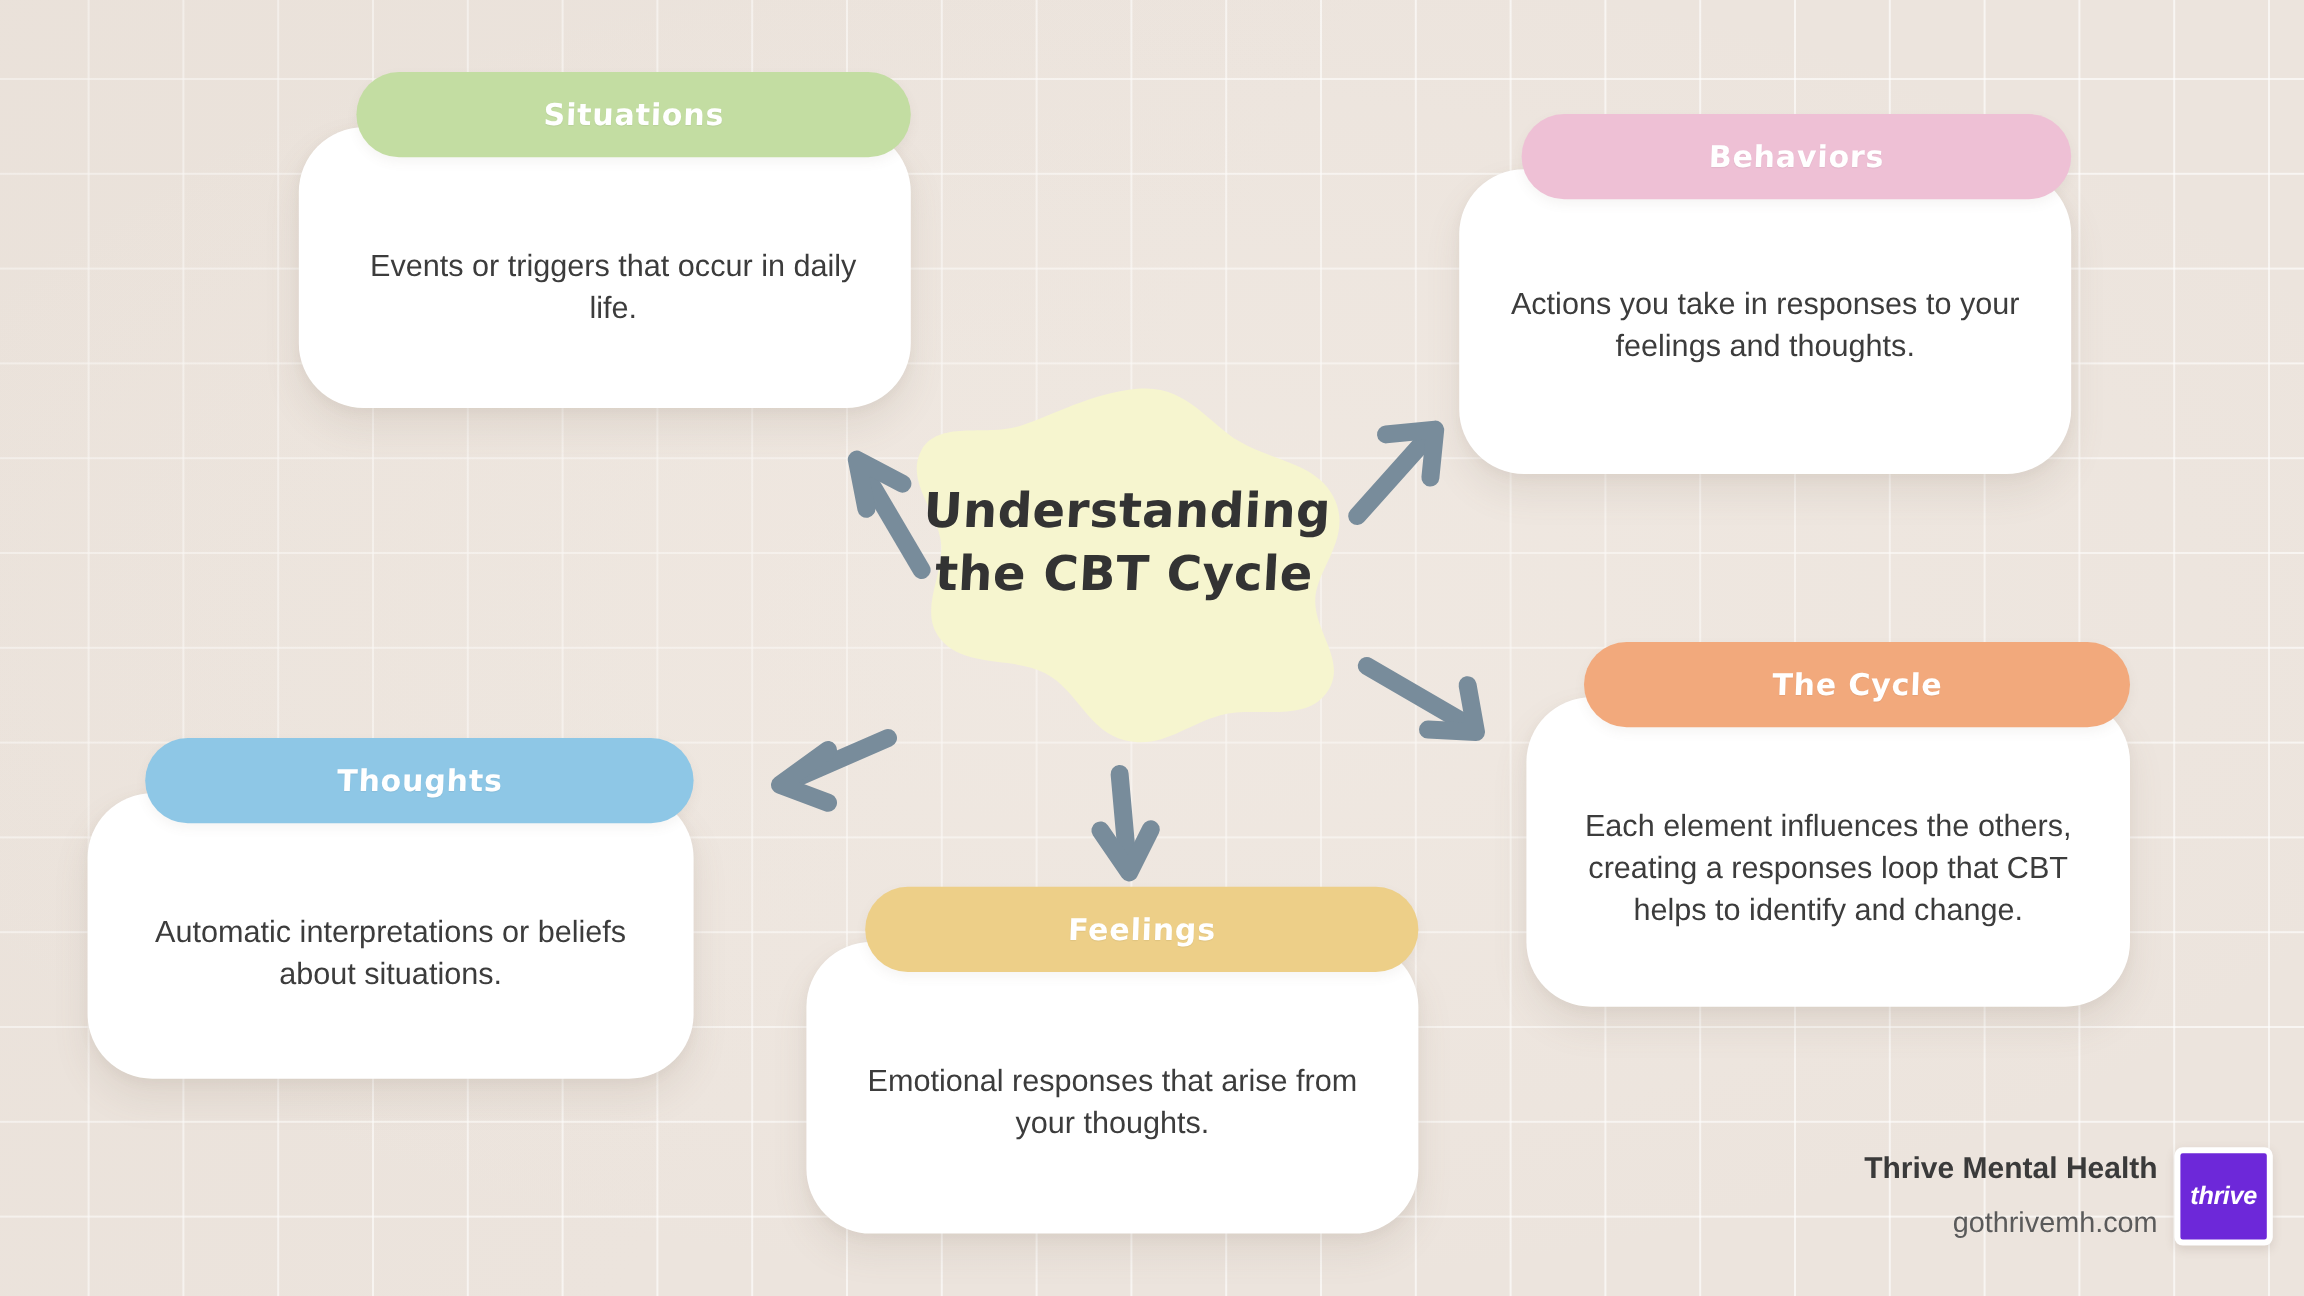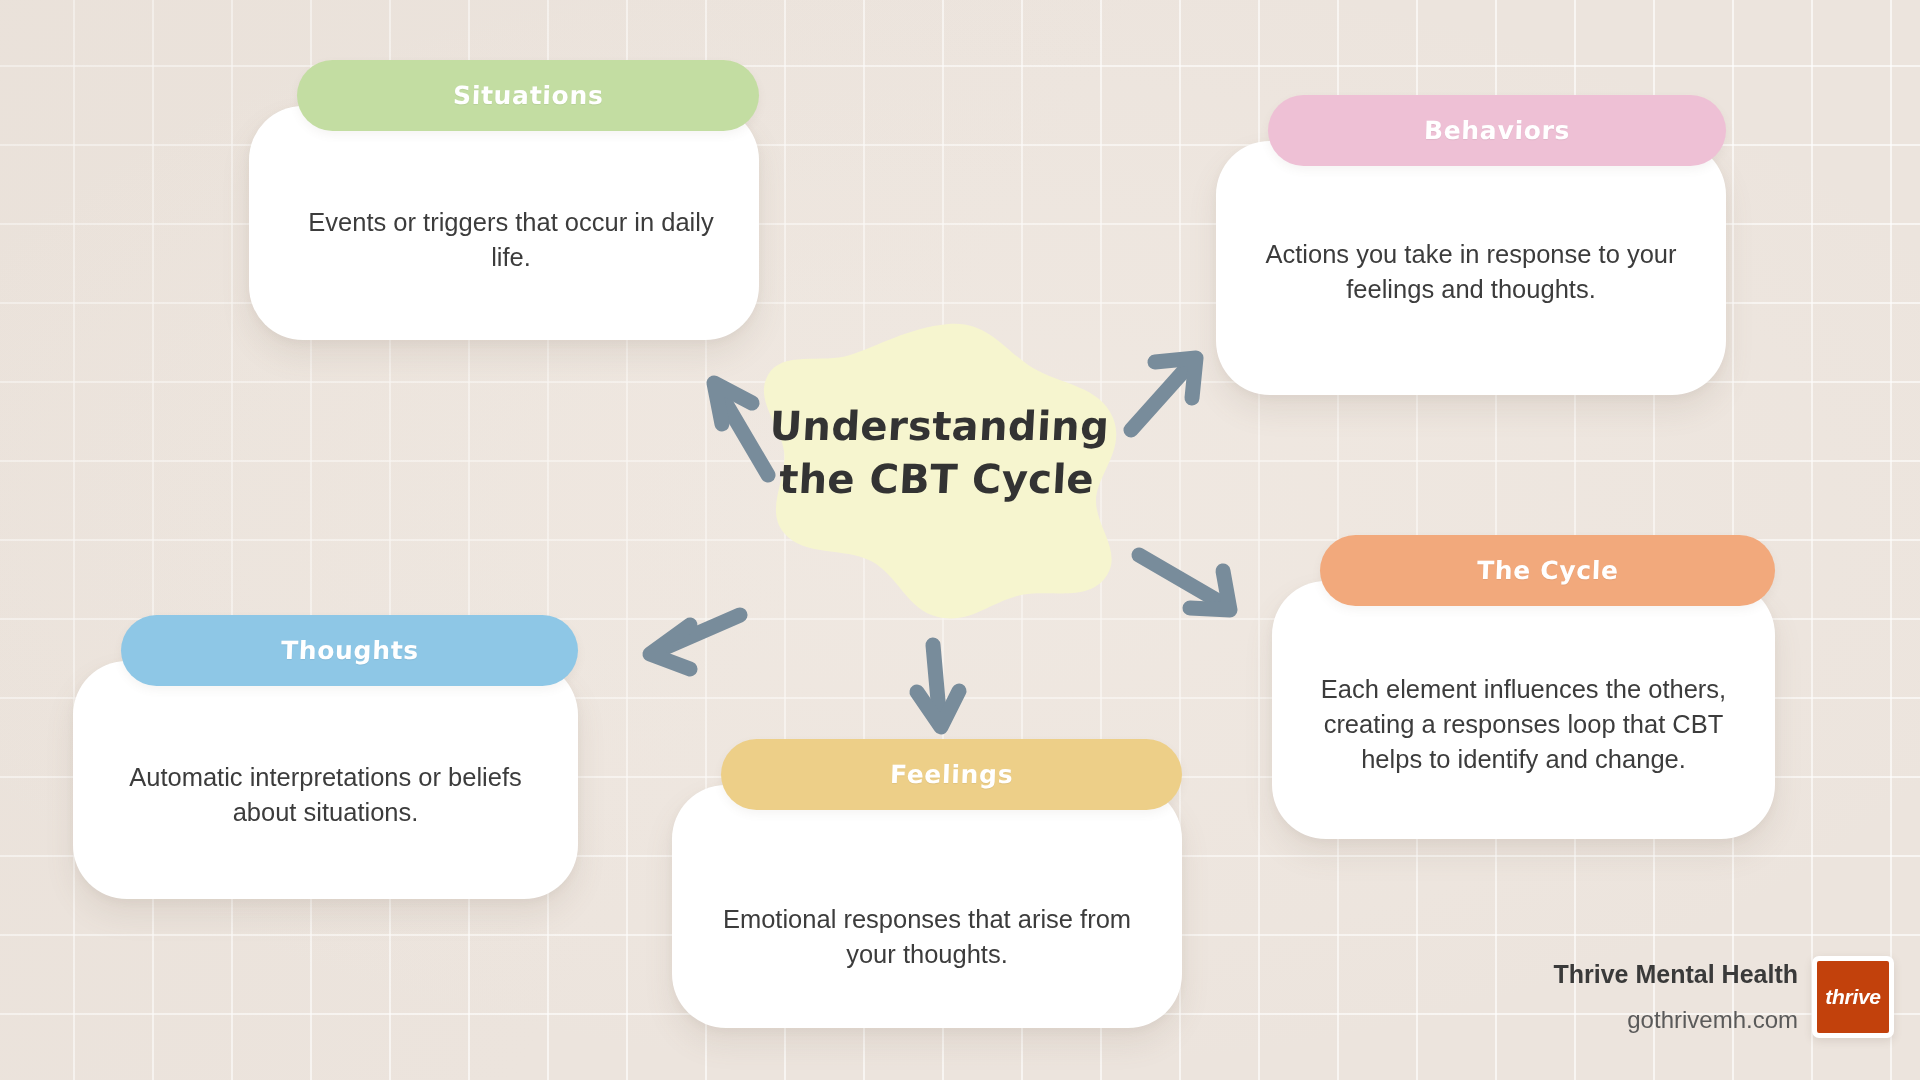--- a/index.html
+++ b/index.html
@@ -130,21 +130,21 @@
     line-height: 1.15;
   }
   #brand-url {
     font-size: 24px;
     color: #5a5a5a;
     margin-top: 17px;
   }
   #logo-box {
     width: 72px;
     height: 72px;
-    background: #c2410c;
+    background: #6d28d9;
     border-radius: 7px;
     border: 5px solid #ffffff;
     box-shadow: 0 3px 8px rgba(120,100,85,0.16);
     display: flex;
     align-items: center;
     justify-content: center;
   }
   #logo-box span {
     font-size: 21px;
     font-weight: bold;
@@ -219,37 +219,37 @@
       <span>Situations</span>
     </div>
     <div class="card-text" style="top:145px;padding-left:48px;">Events or triggers that occur in daily life.</div>
   </div>
 
   <div class="card" style="left:1216px; top:95px; width:510px; height:300px;">
     <div class="card-body" style="height:254px;"></div>
     <div class="card-head" style="left:52px; width:458px; background:#eec0d5;">
       <span>Behaviors</span>
     </div>
-    <div class="card-text" style="top:142px;">Actions you take in response to your feelings and thoughts.</div>
+    <div class="card-text" style="top:142px;">Actions you take in responses to your feelings and thoughts.</div>
   </div>
 
   <div class="card" style="left:1272px; top:535px; width:503px; height:290px;">
     <div class="card-body" style="height:258px;"></div>
     <div class="card-head" style="left:48px; width:455px; background:#f2a97c;">
       <span>The Cycle</span>
     </div>
     <div class="card-text" style="top:137px;">Each element influences the others, creating a responses loop that CBT helps to identify and change.</div>
   </div>
 
   <div class="card" style="left:672px; top:739px; width:510px; height:290px;">
     <div class="card-body" style="height:243px;"></div>
     <div class="card-head" style="left:49px; width:461px; background:#edcf88;">
       <span>Feelings</span>
     </div>
-    <div class="card-text" style="top:163px;">Emotional responses that arise from your thoughts.</div>
+    <div class="card-text" style="top:145px;">Emotional responses that arise from your thoughts.</div>
   </div>
 
   <div class="card" style="left:73px; top:615px; width:505px; height:280px;">
     <div class="card-body" style="height:238px;"></div>
     <div class="card-head" style="left:48px; width:457px; background:#8ec7e6;">
       <span>Thoughts</span>
     </div>
     <div class="card-text" style="top:145px;">Automatic interpretations or beliefs about situations.</div>
   </div>
 

